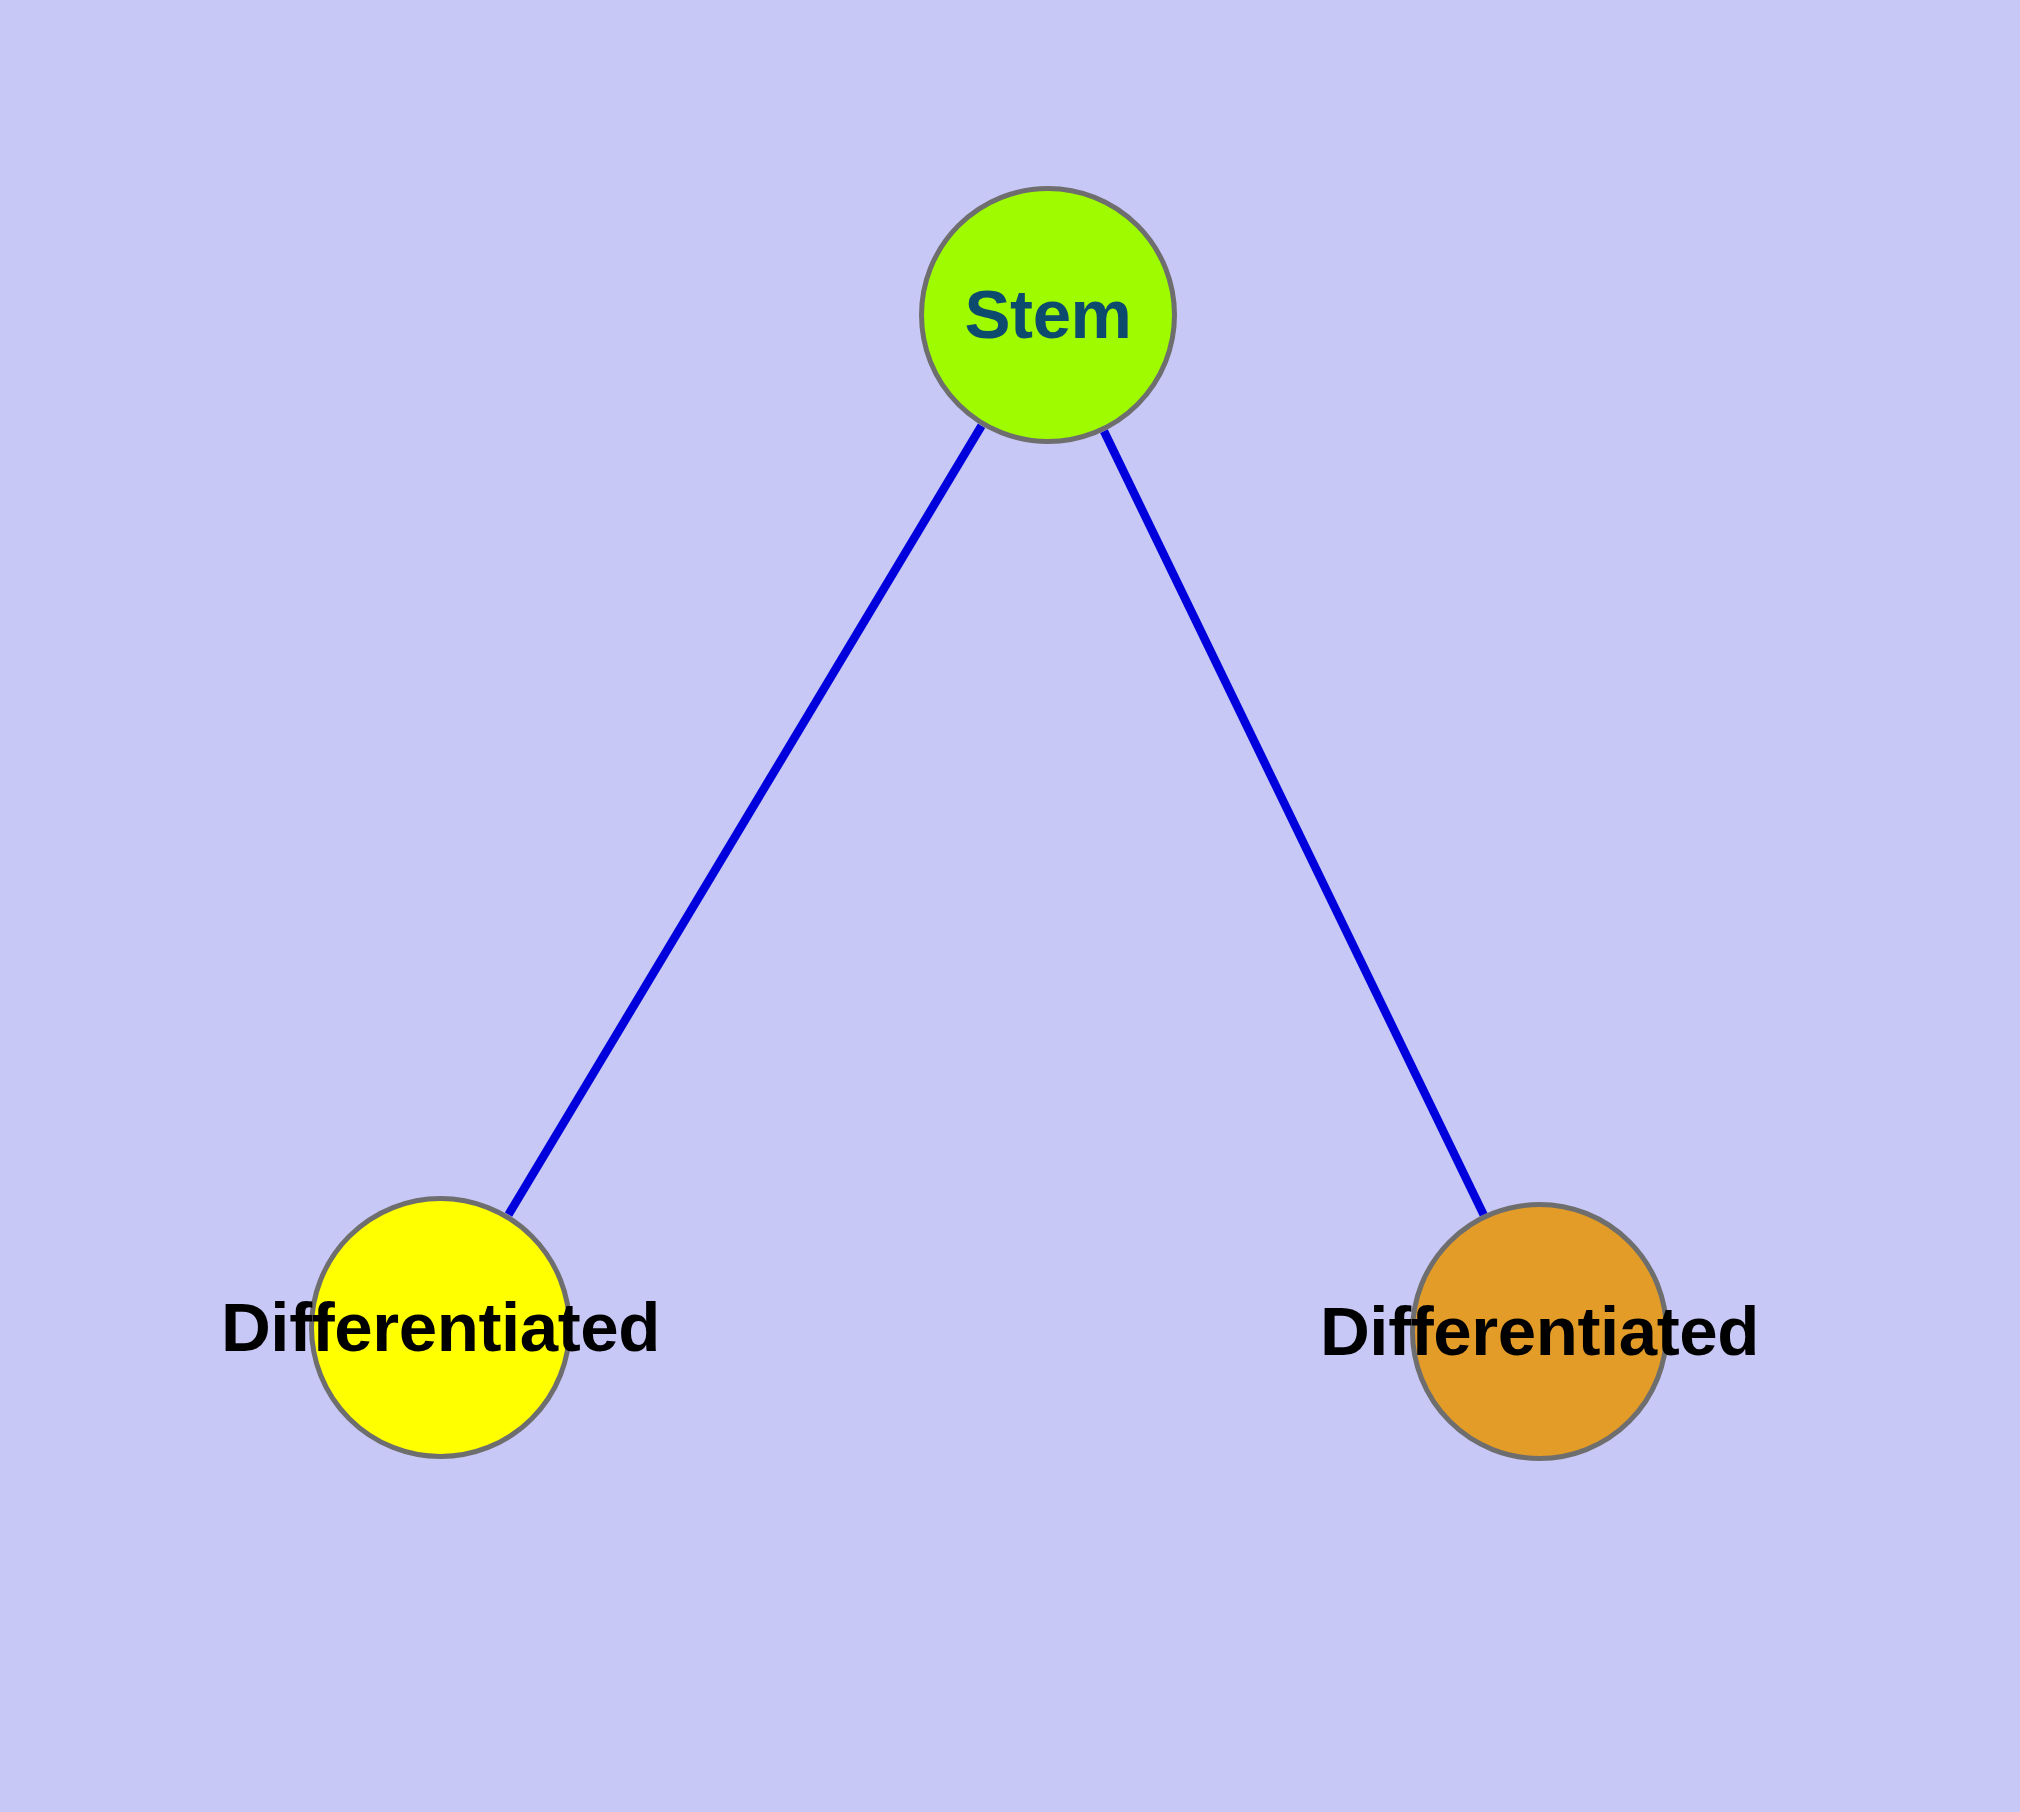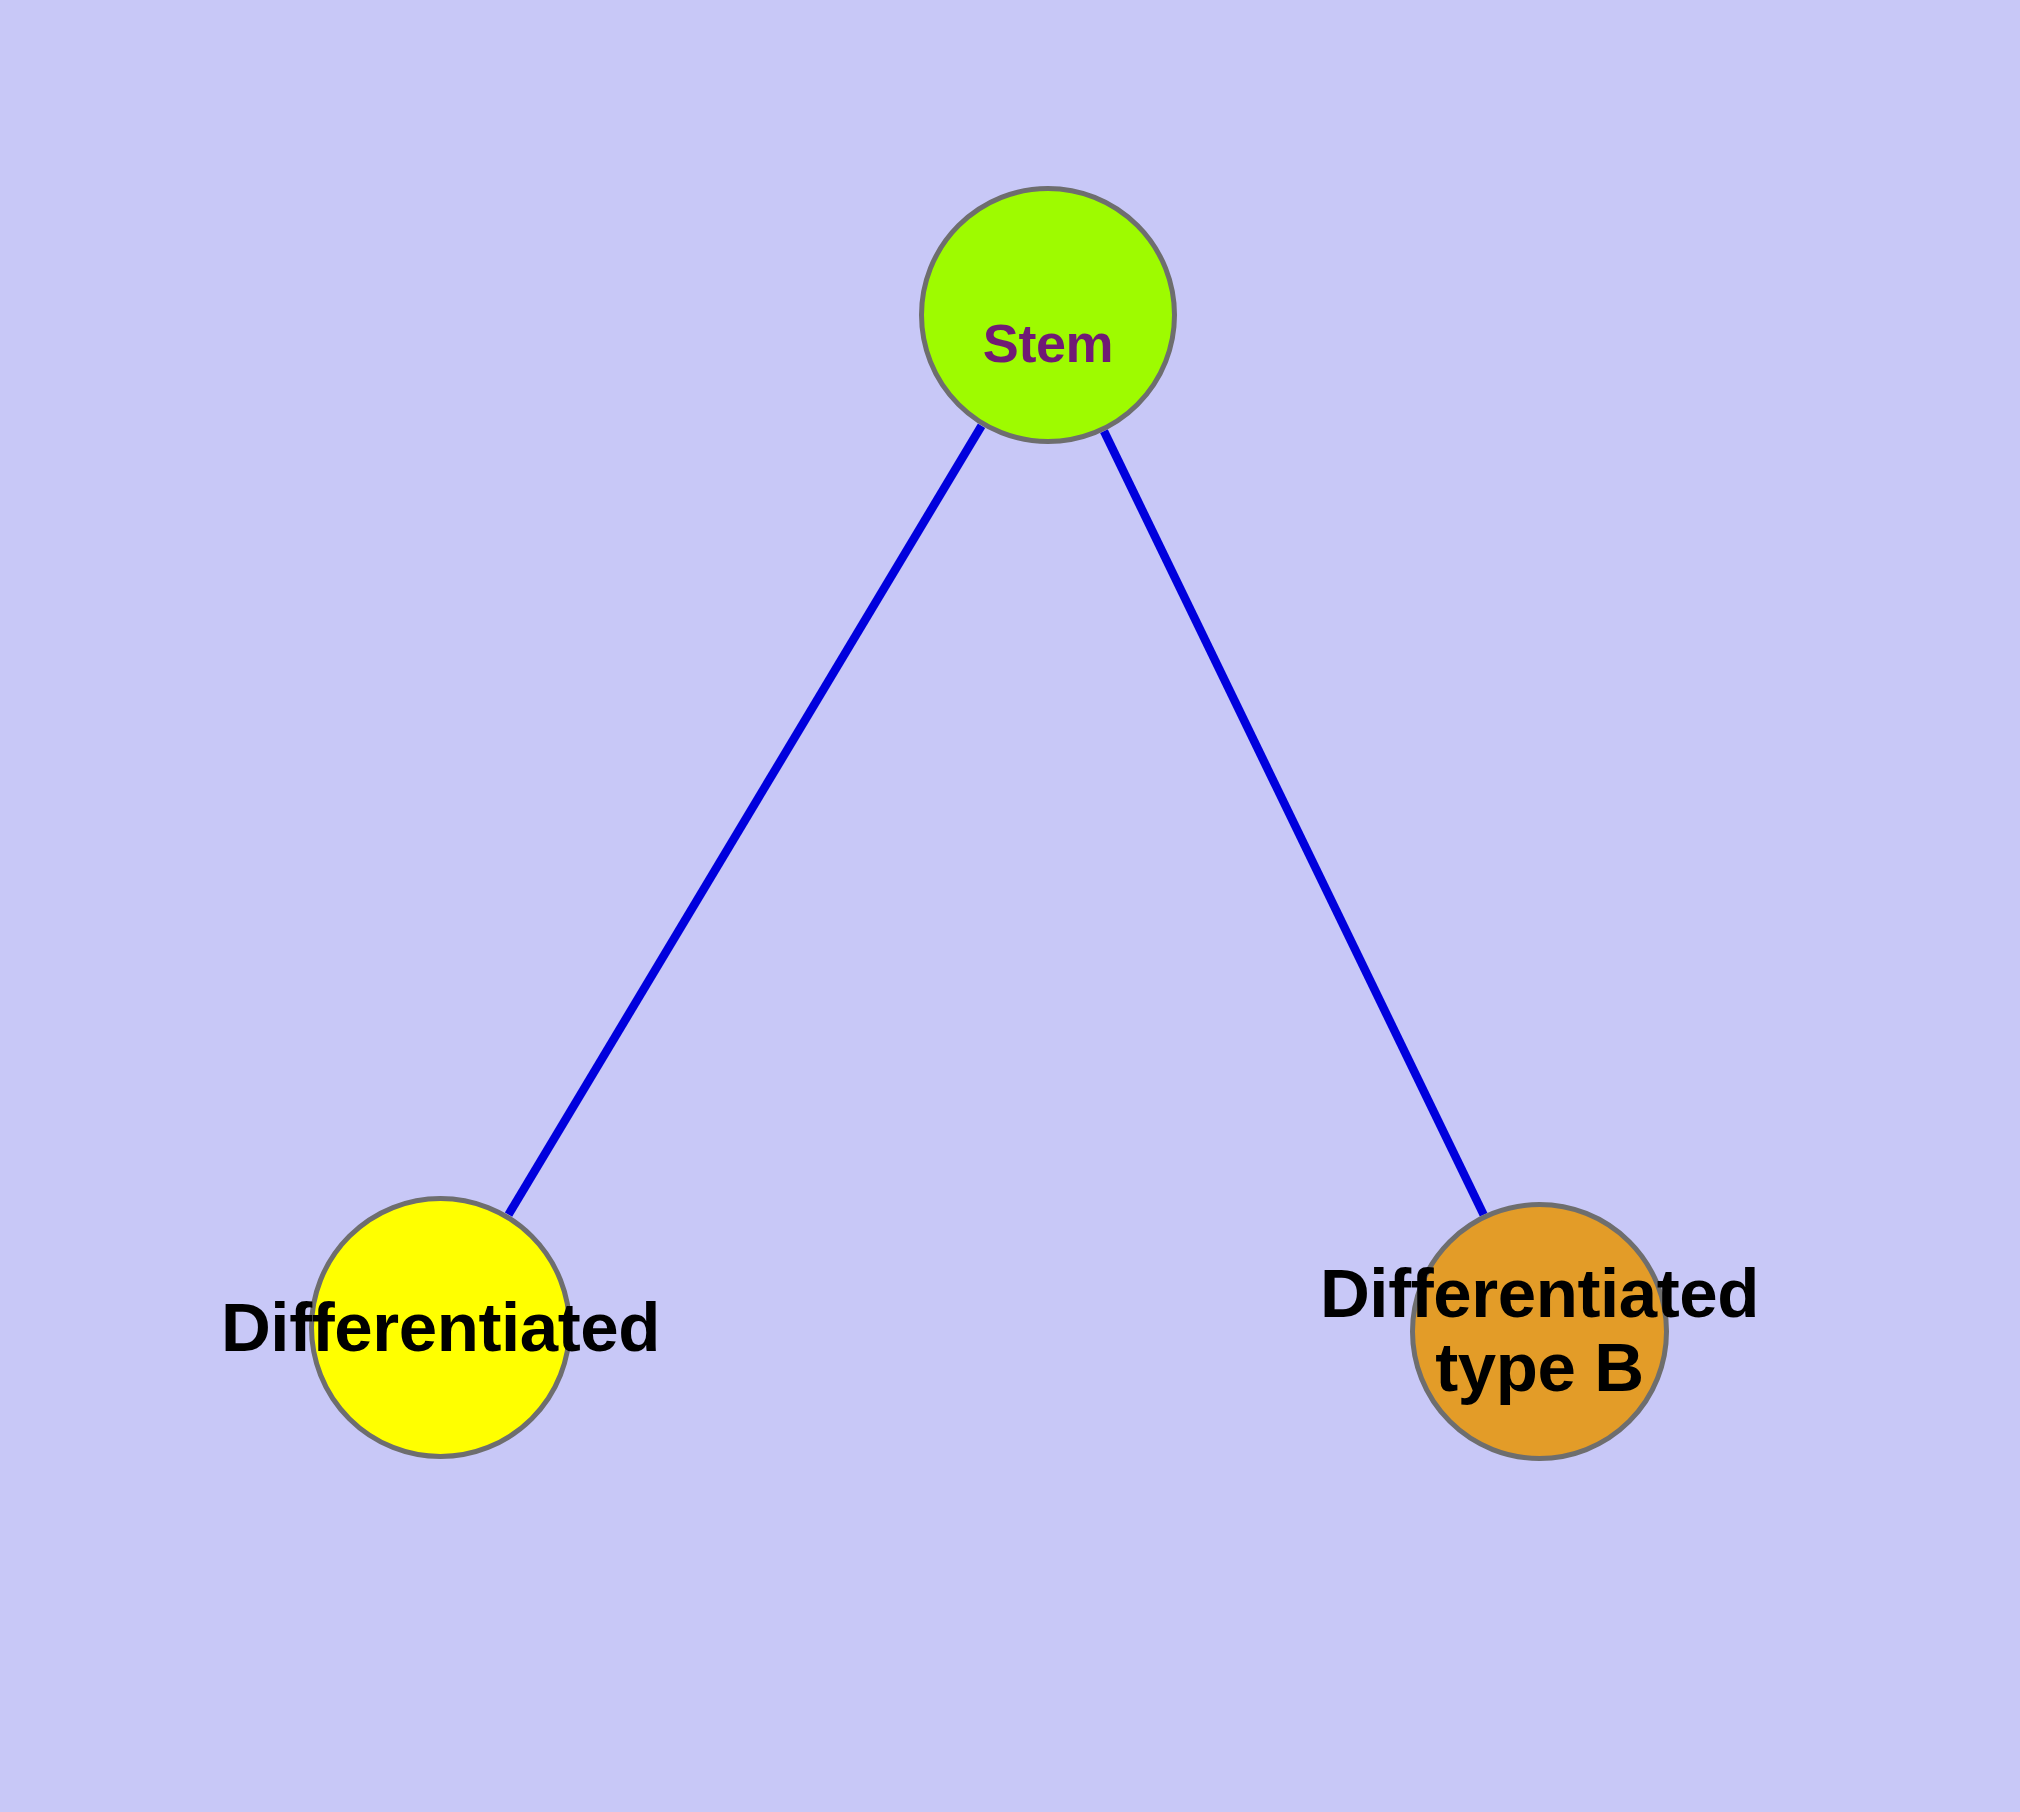--- a/index.html
+++ b/index.html
@@ -70,35 +70,34 @@
 
   <svg id="edge-layer" viewBox="0 0 2384 2138" xmlns="http://www.w3.org/2000/svg" aria-hidden="true" style="width: 2021px; height: 1812px;">
     <line id="edge-0" x1="1157.8287586399285" y1="502.3581874077169" x2="599.7140948079676" y2="1433.0689536302887" stroke="#0000dd" stroke-width="10" stroke-linecap="butt"></line>
     <line id="edge-1" x1="1302.2827813642402" y1="508.78666928696055" x2="1750.2811477057319" y2="1433.313418415099" stroke="#0000dd" stroke-width="10" stroke-linecap="butt"></line>
   </svg>
 
   <div id="node-layer">
 
     <div class="graph-node" id="node-stem" style="left: 919px; top: 186px; width: 258px; height: 258px;">
       <div class="node-circle" style="width: 258px; height: 258px; background: rgb(158, 251, 0); border-color: rgb(110, 110, 110); border-width: 5.1px;"></div>
-      <div class="node-label" style="color: #701a75; font-size: 54px; margin-top: 28px;">
+      <div class="node-label" style="color: #0c4a6e; font-size: 69px;">
         <span>Stem</span>
       </div>
     </div>
 
     <div class="graph-node" id="node-diff-a" style="left: 309px; top: 1196px; width: 263px; height: 263px;">
       <div class="node-circle" style="width: 263px; height: 263px; background: rgb(255, 255, 0); border-color: rgb(110, 110, 110); border-width: 5.1px;"></div>
       <div class="node-label" style="color: rgb(0, 0, 0); font-size: 69px;">
         <span>Differentiated</span><br>
       </div>
     </div>
 
     <div class="graph-node" id="node-diff-b" style="left: 1410px; top: 1202px; width: 259px; height: 259px;">
       <div class="node-circle" style="width: 259px; height: 259px; background: rgb(227, 156, 40); border-color: rgb(110, 110, 110); border-width: 5.1px;"></div>
       <div class="node-label" style="color: rgb(0, 0, 0); font-size: 69px;">
         <span>Differentiated</span><br>
-        <span>type B</span>
       </div>
     </div>
 
   </div>
 </div>
 
 
 </body></html>

